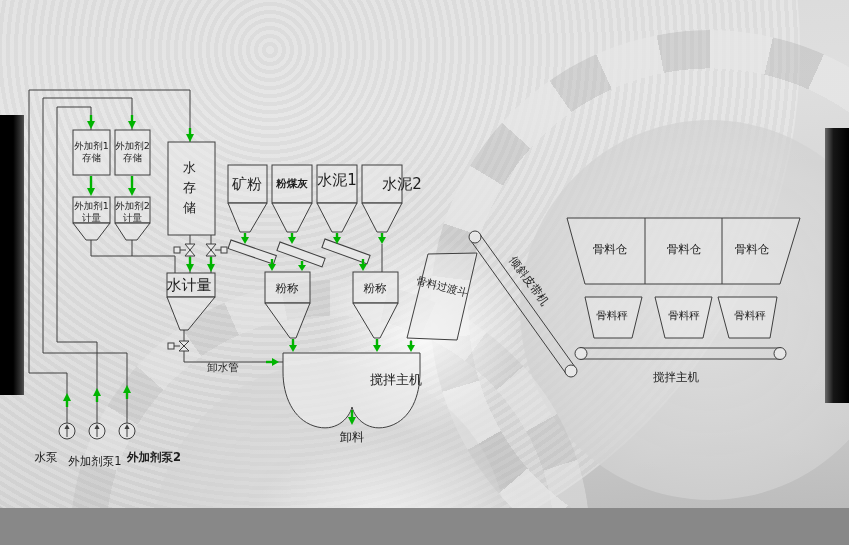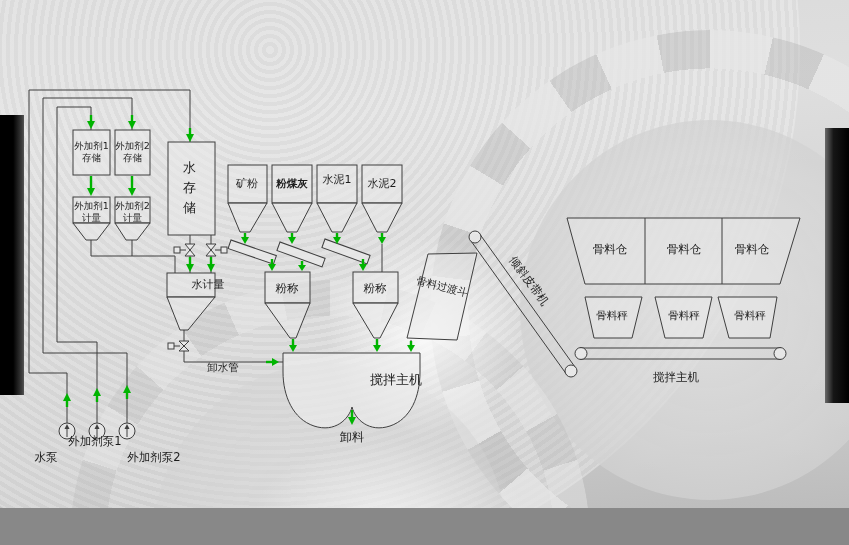--- a/index.html
+++ b/index.html
@@ -23,21 +23,21 @@
   .bright1{position:absolute;left:325px;top:235px;width:200px;height:200px;
     background:radial-gradient(circle,rgba(255,255,255,.85),rgba(255,255,255,0) 70%);}
   .bright2{position:absolute;left:250px;top:440px;width:280px;height:160px;
     background:radial-gradient(ellipse,rgba(255,255,255,.55),rgba(255,255,255,0) 70%);}
   .edge-bar{position:absolute;width:24px;}
   .edge-left{left:0;top:115px;height:280px;background:linear-gradient(90deg,#000 55%,#3a3a3a 90%,#555);}
   .edge-right{left:825px;top:128px;height:275px;background:linear-gradient(90deg,#6a6a6a 0,#161616 35%,#000);}
   
   #diagram{position:absolute;left:0;top:0;z-index:5;}
   .lbl{position:absolute;z-index:8;color:#1c1c1c;white-space:nowrap;
-    transform:translate(-50%,-50%);font-size:11px;line-height:1.1;}
+    transform:translate(-50%,-50%);font-size:15px;line-height:1.1;}
   .two{display:flex;flex-direction:column;align-items:center;line-height:1.25;}
   .vert{white-space:normal;word-break:break-all;width:16px;text-align:left;
     font-size:13px;line-height:20px;}
   .r14{transform:translate(-50%,-50%) rotate(14deg);}
   .r54{transform:translate(-50%,-50%) rotate(54deg);}
   .f9{font-size:9.5px;} .f10{font-size:10.5px;} .f11{font-size:11.5px;}
   .f12{font-size:12px;} .f13{font-size:13px;margin-left:45px;}
 </style>
 </head>
 <body>
@@ -279,27 +279,27 @@
   </div>
   <div class="lbl vert" style="left:191px;top:188px;">水存储</div>
   <div class="lbl two f9" style="left:91.5px;top:212px;">
     <span>外加剂1</span>
     <span>计量</span>
   </div>
   <div class="lbl two f9" style="left:132.5px;top:212px;">
     <span>外加剂2</span>
     <span>计量</span>
   </div>
-  <div class="lbl" style="left:208px;top:285px;">水计量</div>
+  <div class="lbl" style="left:189px;top:285px;">水计量</div>
   <div class="lbl f10" style="left:223px;top:368px;">卸水管</div>
 
   <div class="lbl" style="left:247px;top:184px;">矿粉</div>
   <div class="lbl f10" style="left:292px;top:184px;font-weight:bold;">粉煤灰</div>
   <div class="lbl" style="left:337px;top:180px;">水泥1</div>
-  <div class="lbl" style="left:382px;top:184px;">水泥2</div>
+  <div class="lbl" style="left:402px;top:184px;">水泥2</div>
 
   <div class="lbl f11" style="left:287px;top:288px;">粉称</div>
   <div class="lbl f11" style="left:375px;top:288px;">粉称</div>
 
   <div class="lbl f13" style="left:351px;top:380px;">搅拌主机</div>
   <div class="lbl f12" style="left:352px;top:438px;">卸料</div>
 
   <div class="lbl f10 r14" style="left:442px;top:287px;">骨料过渡斗</div>
   <div class="lbl f11 r54" style="left:529px;top:281px;">倾斜皮带机</div>
 
@@ -307,15 +307,15 @@
   <div class="lbl f11" style="left:684px;top:249px;">骨料仓</div>
   <div class="lbl f11" style="left:752px;top:249px;">骨料仓</div>
 
   <div class="lbl f10" style="left:612px;top:316px;">骨料秤</div>
   <div class="lbl f10" style="left:684px;top:316px;">骨料秤</div>
   <div class="lbl f10" style="left:750px;top:316px;">骨料秤</div>
 
   <div class="lbl f11" style="left:676px;top:377px;">搅拌主机</div>
 
   <div class="lbl f11" style="left:46px;top:457px;">水泵</div>
-  <div class="lbl f11" style="left:95px;top:441px;">外加剂泵1</div>
-  <div class="lbl f11" style="left:154px;top:457px;">外加剂泵2</div>
+  <div class="lbl f11" style="left:95px;top:461px;">外加剂泵1</div>
+  <div class="lbl f11" style="left:154px;top:457px;font-weight:bold;">外加剂泵2</div>
 </div>
 
 </body></html>

